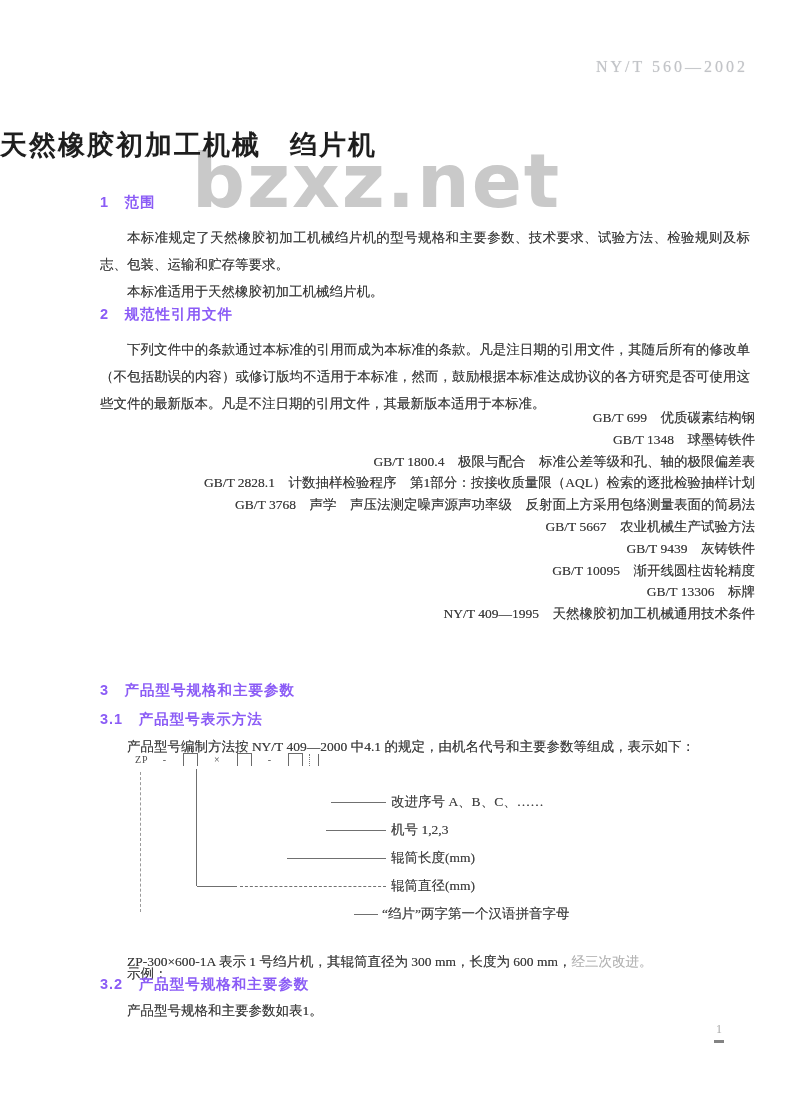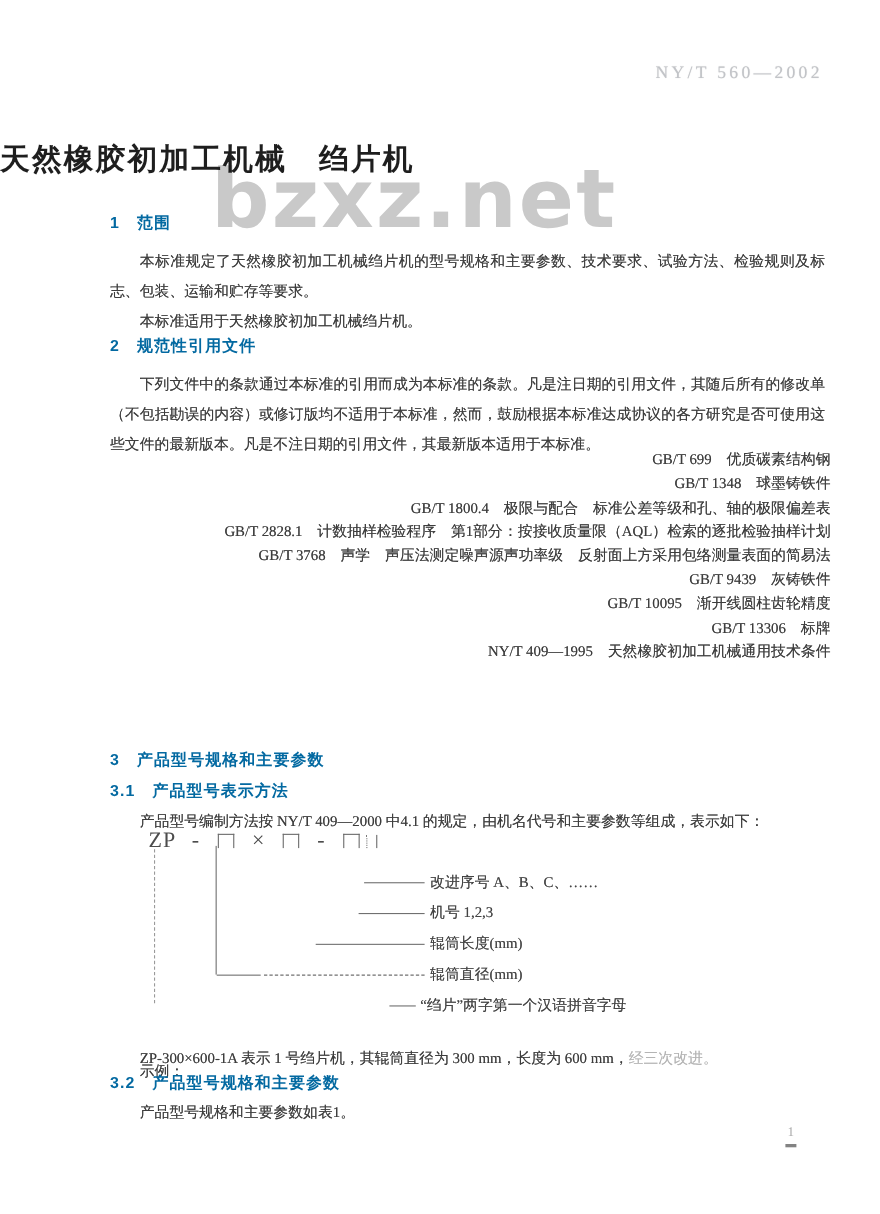--- a/index.html
+++ b/index.html
@@ -39,21 +39,21 @@
     font-weight:bold;
     font-size:27px;
     letter-spacing:2px;
     color:#1e1e1e;
     z-index:3;
   }
   .heading{
     font-family:"Liberation Sans", sans-serif;
     font-weight:bold;
     font-size:14.5px;
-    color:#0369a1;
+    color:#8b5cf6;
     left:100px;
     z-index:3;
     letter-spacing:1px;
   }
   .body-text{
     left:100px;width:650px;
     font-size:13.5px;
     line-height:27px;
     text-indent:2em;
     text-shadow:0 0 .4px rgba(70,70,70,.75);
@@ -64,21 +64,21 @@
     left:135px;top:407px;width:620px;
     font-size:13.5px;
     line-height:21.8px;
     text-shadow:0 0 .4px rgba(70,70,70,.75);
     z-index:3;
   }
   
   .formula{
     left:135px;top:753px;
     display:flex;align-items:center;
-    font-size:20px;color:#4c4c4c;
+    font-size:10px;color:#4c4c4c;
     letter-spacing:1px;z-index:3;
   }
   .formula .gap{display:inline-block;width:14px;}
   .ph-box{
     display:inline-block;width:13px;height:12px;
     border:1.4px solid #6b6b6b;border-bottom:none;
     margin:0 2px;
   }
   .ph-bars{
     display:inline-block;width:8px;height:12px;
@@ -131,20 +131,21 @@
 
   <div class="abs heading" style="top:305px;">2　规范性引用文件</div>
   <div class="abs body-text" style="top:336px;">下列文件中的条款通过本标准的引用而成为本标准的条款。凡是注日期的引用文件，其随后所有的修改单（不包括勘误的内容）或修订版均不适用于本标准，然而，鼓励根据本标准达成协议的各方研究是否可使用这些文件的最新版本。凡是不注日期的引用文件，其最新版本适用于本标准。</div>
 
   <div class="abs ref-list">
     <div>GB/T 699　优质碳素结构钢</div>
     <div>GB/T 1348　球墨铸铁件</div>
     <div>GB/T 1800.4　极限与配合　标准公差等级和孔、轴的极限偏差表</div>
     <div>GB/T 2828.1　计数抽样检验程序　第1部分：按接收质量限（AQL）检索的逐批检验抽样计划</div>
     <div>GB/T 3768　声学　声压法测定噪声源声功率级　反射面上方采用包络测量表面的简易法</div>
+    <div>GB/T 5667　农业机械生产试验方法</div>
     <div>GB/T 9439　灰铸铁件</div>
     <div>GB/T 10095　渐开线圆柱齿轮精度</div>
     <div>GB/T 13306　标牌</div>
     <div>NY/T 409—1995　天然橡胶初加工机械通用技术条件</div>
   </div>
 
   <div class="abs heading" style="top:681px;">3　产品型号规格和主要参数</div>
   <div class="abs heading" style="top:710px;">3.1　产品型号表示方法</div>
   <div class="abs body-text" style="top:733px;">产品型号编制方法按 NY/T 409—2000 中4.1 的规定，由机名代号和主要参数等组成，表示如下：</div>
 

